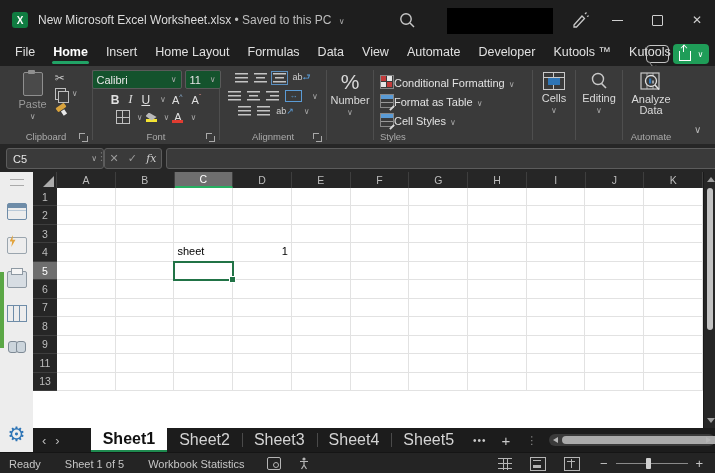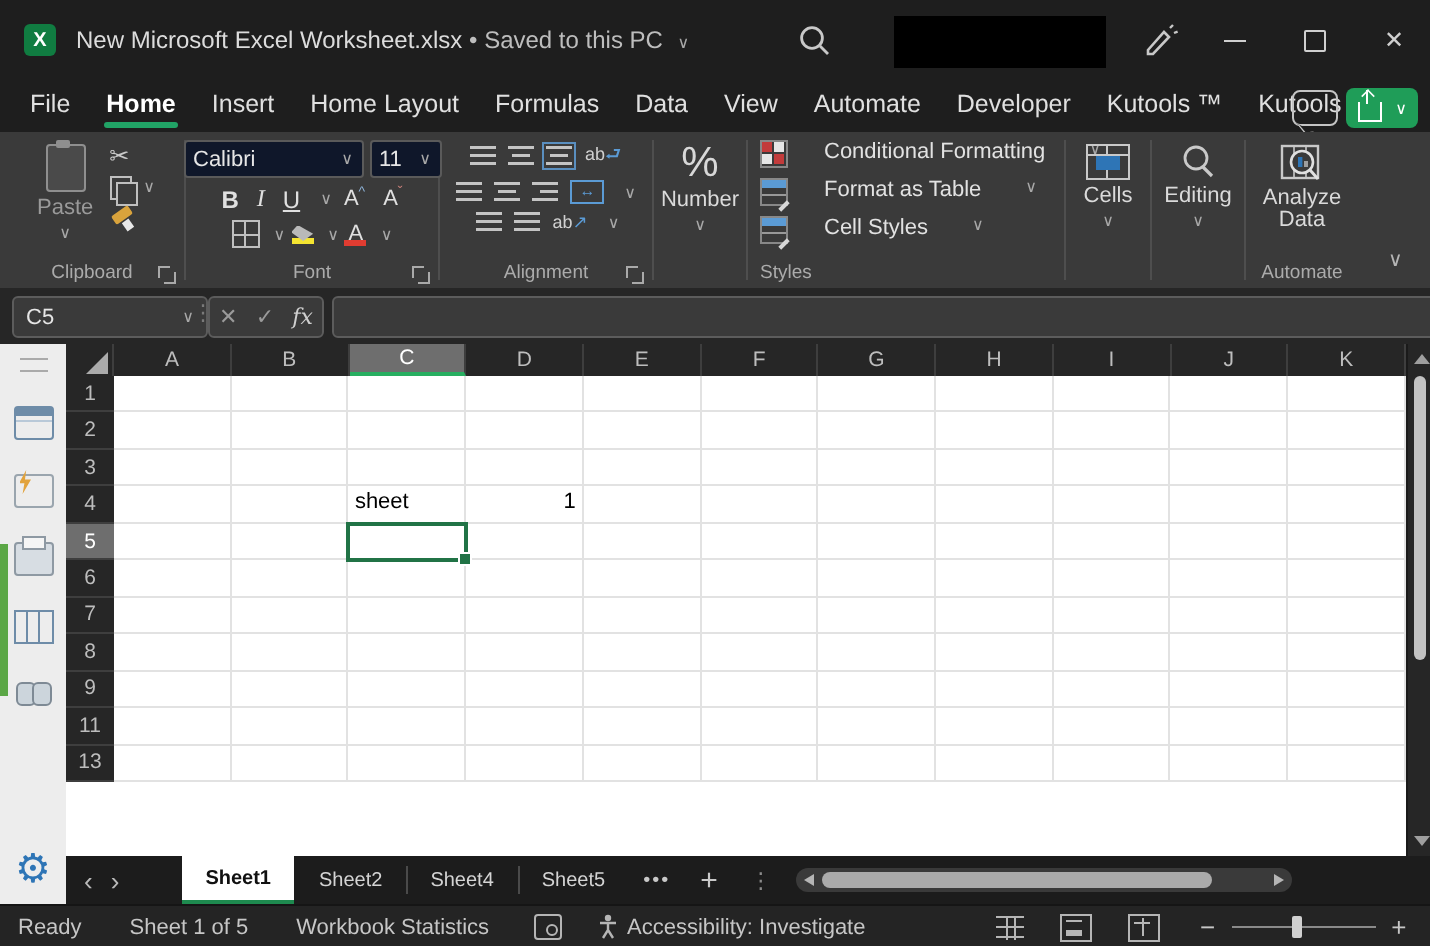--- a/index.html
+++ b/index.html
@@ -65,21 +65,21 @@
   .copy-glyph{width:9px;height:10px;border:1.2px solid #BFBFBF;position:relative;background:#3A3A3A}
   .copy-glyph::before{content:"";position:absolute;left:2px;top:2px;width:9px;height:10px;
         border:1.2px solid #BFBFBF;background:#3A3A3A}
   .brush-glyph{width:12px;height:12px;position:relative}
   .brush-glyph::before{content:"";position:absolute;left:1px;top:1px;width:10px;height:5px;
         background:#D9A33C;border-radius:1px;transform:rotate(-35deg)}
   .brush-glyph::after{content:"";position:absolute;left:7px;top:6px;width:4px;height:5px;background:#E8E8E8;transform:rotate(-35deg)}
   
   .g-font{width:126px}
   .frow{display:flex;align-items:center;gap:3px;margin-bottom:3px}
-  .combo{background:#0f172a;border:1px solid #5A5A5A;border-radius:2px;height:17px;display:flex;
+  .combo{background:#14532d;border:1px solid #5A5A5A;border-radius:2px;height:17px;display:flex;
         align-items:center;justify-content:space-between;font-size:11px;color:#E6E6E6;padding:0 4px}
   .combo.name{width:80px}.combo.size{width:26px}
   .fbtn{font-size:12px;color:#E0E0E0;padding:0 3px}
   .fbtn.b{font-weight:bold}.fbtn.i{font-style:italic;font-family:"Liberation Serif",serif}
   .fbtn.u{text-decoration:underline}
   .fsz{font-size:11px;color:#E0E0E0;position:relative;padding:0 3px}
   .fsz sup{font-size:7px;color:#8FB4D9}
   .colorbar{display:inline-block;width:11px;height:3px;margin-top:-2px}
   .stack{display:flex;flex-direction:column;align-items:center;line-height:10px;font-size:11px;color:#E0E0E0}
   .borders-glyph{width:12px;height:12px;border:1px solid #C0C0C0;
@@ -104,21 +104,21 @@
   .lns.boxed{outline:1px solid #5A8FC0;outline-offset:1px}
   .abglyph{font-size:9px;color:#D0D0D0}
   .abglyph .arr{color:#5B9BD5;font-size:9px}
   .merge-glyph{width:15px;height:10px;border:1px solid #5B9BD5;display:flex;align-items:center;
         justify-content:center;font-size:8px;color:#5B9BD5;line-height:8px}
   
   .g-num{width:46px}
   .pct{font-size:21px;color:#D8D8D8;line-height:20px;font-weight:400}
   
   .g-styles{width:152px;align-items:flex-start;padding-left:6px}
-  .stybtn{display:flex;align-items:flex-start;gap:18px;font-size:11px;color:#E2E2E2;height:19px;white-space:nowrap}
+  .stybtn{display:flex;align-items:flex-end;gap:0;font-size:11px;color:#E2E2E2;height:19px;white-space:nowrap}
   .cfico{width:12px;height:12px;background:
         linear-gradient(#C23B3B,#C23B3B) 0 0/5px 5px no-repeat,
         linear-gradient(#E6E6E6,#E6E6E6) 6px 0/5px 5px no-repeat,
         linear-gradient(#E6E6E6,#E6E6E6) 0 6px/5px 5px no-repeat,
         linear-gradient(#C23B3B,#C23B3B) 6px 6px/5px 5px no-repeat;border:1px solid #888}
   .ftico{width:12px;height:12px;border:1px solid #888;position:relative;background:
         linear-gradient(#5B9BD5,#5B9BD5) 0 0/12px 4px no-repeat,
         linear-gradient(#999,#999) 0 7px/12px 1px no-repeat}
   .ftico::after{content:"";position:absolute;right:-2px;bottom:-2px;width:6px;height:2px;
         background:#D8D8D8;transform:rotate(-45deg)}
@@ -186,21 +186,21 @@
   
   .vscroll{left:703px;top:172px;width:12px;height:256px;background:#262626;border-left:1px solid #1A1A1A}
   .varrow{position:absolute;left:3px;width:0;height:0;border-left:4px solid transparent;border-right:4px solid transparent}
   .varrow.up{top:5px;border-bottom:5px solid #9E9E9E}
   .varrow.down{bottom:5px;border-top:5px solid #9E9E9E}
   .vthumb{position:absolute;left:3px;top:16px;width:6px;height:142px;background:#C2C2C2;border-radius:3px}
   
   .tabbar{left:33px;top:428px;width:682px;height:24px;background:#1C1C1C;display:flex;align-items:center}
   .tnav{color:#B9B9B9;font-size:13px;padding:0 9px}
   #sheet-tabs{display:flex;align-items:stretch;height:24px;margin-left:22px}
-  .sheet-tab{display:flex;align-items:center;padding:0 12px;font-size:10px;color:#D4D4D4;position:relative}
+  .sheet-tab{display:flex;align-items:center;padding:0 12px;font-size:16px;color:#D4D4D4;position:relative}
   .sheet-tab.inactive + .sheet-tab.inactive::before{content:"";position:absolute;left:0;top:5px;bottom:5px;width:1px;background:#4A4A4A}
   .sheet-tab.active{background:#FFF;color:#111;font-weight:bold;border-bottom:2px solid #1E8A4F;box-sizing:border-box}
   .tmore{color:#C9C9C9;font-size:10px;letter-spacing:1px;padding:0 7px}
   .tplus{color:#C9C9C9;font-size:15px;padding:0 8px}
   .tdots{color:#8A8A8A;font-size:11px;padding:0 8px}
   .hscroll{position:relative;width:248px;height:12px;background:#3A3A3A;border-radius:6px;margin-left:4px}
   .harrow{position:absolute;top:2.5px;width:0;height:0;border-top:3.5px solid transparent;border-bottom:3.5px solid transparent}
   .harrow.left{left:4px;border-right:5px solid #B5B5B5}
   .harrow.right{right:4px;border-left:5px solid #B5B5B5}
   .hthumb{position:absolute;left:13px;top:2px;width:195px;height:8px;background:#ABABAB;border-radius:4px}
@@ -657,20 +657,21 @@
   <span class="vthumb"></span>
   <span class="varrow down"></span>
 </div>
 
 <div class="abs tabbar">
   <span class="tnav">‹</span>
   <span class="tnav" style="padding-left:0">›</span>
   <div id="sheet-tabs">
       <span class="sheet-tab active">Sheet1</span>
       <span class="sheet-tab inactive">Sheet2</span>
+      <span class="sheet-tab inactive">Sheet3</span>
       <span class="sheet-tab inactive">Sheet4</span>
       <span class="sheet-tab inactive">Sheet5</span>
     </div>
   <span class="tmore">•••</span>
   <span class="tplus">+</span>
   <span class="tdots">⋮</span>
   <div class="hscroll">
     <span class="harrow left"></span>
     <span class="hthumb"></span>
     <span class="harrow right"></span>
@@ -680,21 +681,20 @@
 <div class="abs statusbar">
   <span class="sb-item first">Ready</span>
   <span class="sb-item">Sheet 1 of 5</span>
   <span class="sb-item">Workbook Statistics</span>
   <span class="macro-ico"></span>
   <span class="acc-wrap">
     <svg width="10" height="13" viewBox="0 0 10 13">
         <circle cx="5" cy="2" r="1.6" fill="#B5B5B5"></circle>
         <path d="M1 4.5 H9 M5 4.5 V8 M5 8 L2.5 12 M5 8 L7.5 12" stroke="#B5B5B5" stroke-width="1.2" fill="none"></path>
       </svg>
-    <span>Accessibility: Investigate</span>
   </span>
   <div class="view-icons">
     <span class="vico normal"></span>
     <span class="vico pagelayout"></span>
     <span class="vico pagebreak"></span>
   </div>
   <div class="zoomctl">
     <span class="zsign">−</span>
     <span class="ztrack">
         <span class="zhandle"></span>

